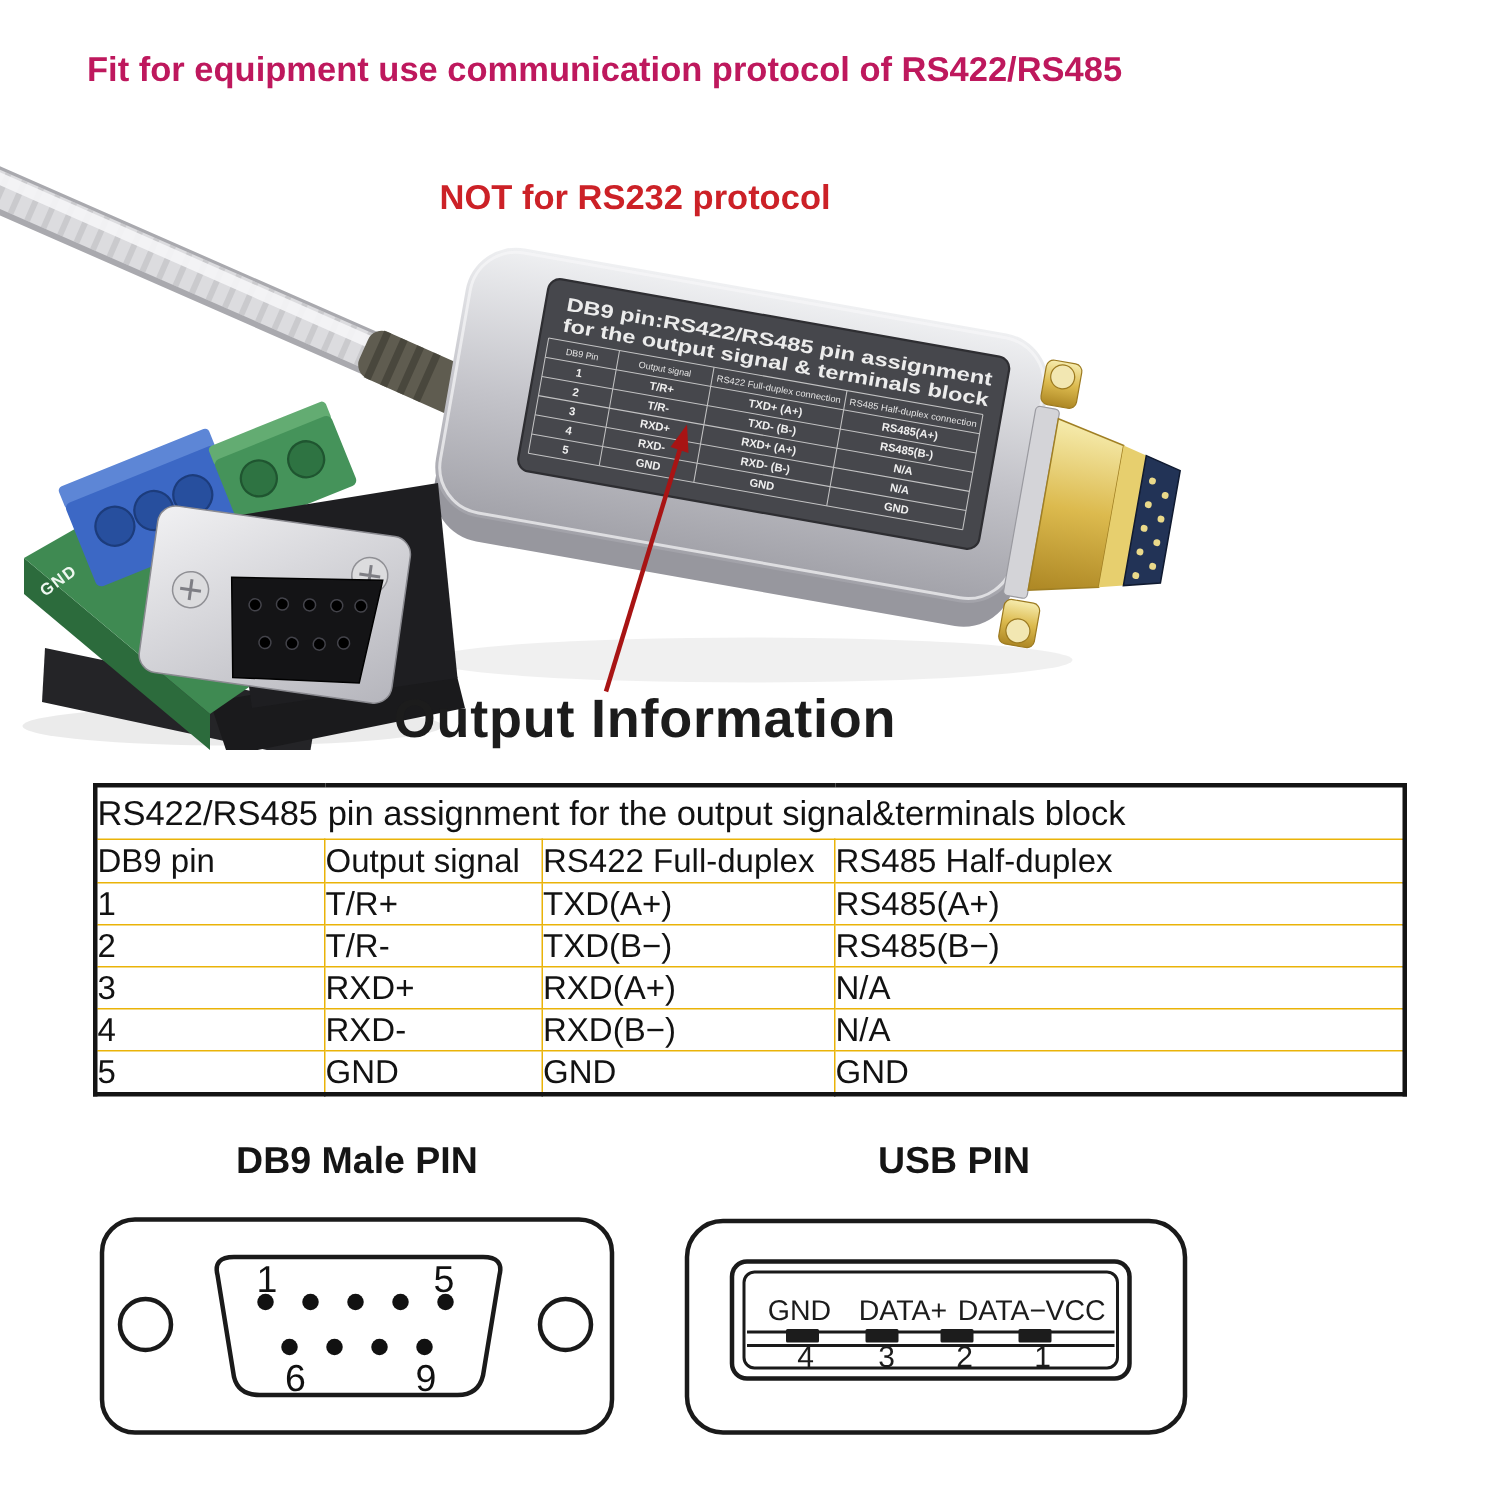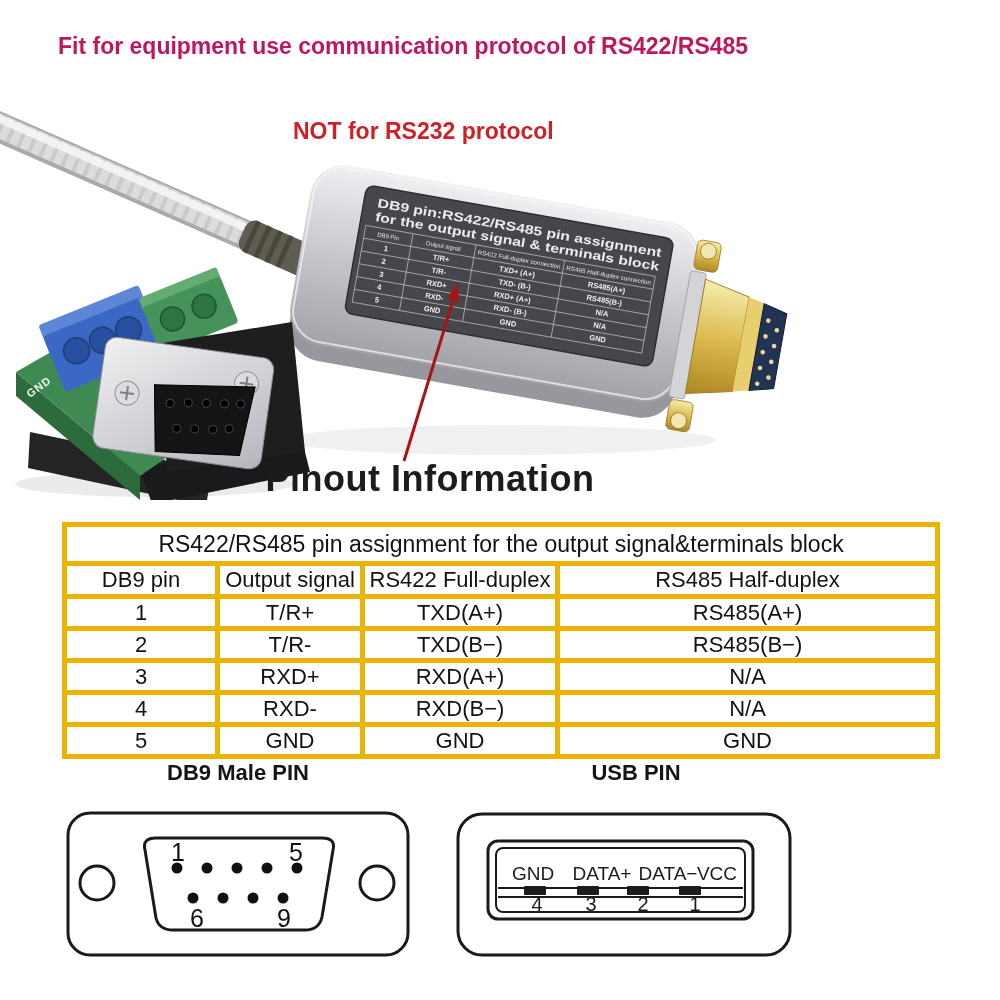--- a/index.html
+++ b/index.html
@@ -5,25 +5,25 @@
   html,body{margin:0;padding:0;}
   body{width:1000px;height:1000px;position:relative;background:#ffffff;
        font-family:"Liberation Sans",sans-serif;overflow:hidden;}
   .abs{position:absolute;}
   .h1{left:58px;top:33px;font-size:23px;font-weight:bold;color:#be185d;white-space:nowrap;}
   .h2{left:293px;top:78px;font-size:23px;font-weight:bold;color:#cc2127;white-space:nowrap;margin-top:40px;}
   .pinout{left:240px;top:458px;width:380px;text-align:center;font-size:36px;font-weight:bold;
           color:#1c1c1c;letter-spacing:.5px;}
   .pin-table{position:absolute;left:62px;top:522px;border-collapse:collapse;table-layout:fixed;
              width:873px;border:3px solid #141414;}
-  .pin-table td{border:5px solid #eab308;text-align:center;font-size:22px;color:#121212;
+  .pin-table td{border:1px solid #eab308;font-size:22px;color:#121212;
                 padding:0;height:27px;white-space:nowrap;overflow:hidden;}
   .pin-table .t-title td{height:34px;font-size:23px;}
   .pin-table .t-head td{height:28px;}
-  .cap{font-size:22px;font-weight:bold;color:#151515;text-align:center;}
+  .cap{font-size:25px;font-weight:bold;color:#151515;text-align:center;}
   .cap-db9{left:68px;top:760px;width:340px;}
   .cap-usb{left:470px;top:760px;width:332px;}
   svg{position:absolute;left:0;}
   svg text{font-family:"Liberation Sans",sans-serif;}
 </style>
 </head>
 <body>
 
 <div class="abs h1">Fit for equipment use communication protocol of RS422/RS485</div>
 <div class="abs h2">NOT for RS232 protocol</div>
@@ -177,21 +177,21 @@
       </g>
     </g>
   </g>
 
   <g>
     <path d="M 404 461 L 455 294" stroke="#a81414" stroke-width="3" fill="none"></path>
     <polygon points="458,283 459,302 447,298" fill="#a81414"></polygon>
   </g>
 </svg>
 
-<div class="abs pinout">Pinout Information</div>
+<div class="abs pinout">Output Information</div>
 
 <table class="pin-table">
   <colgroup>
       <col style="width:153px">
       <col style="width:145px">
       <col style="width:195px">
       <col style="width:380px">
     </colgroup>
   <tbody>
     <tr class="t-title">

